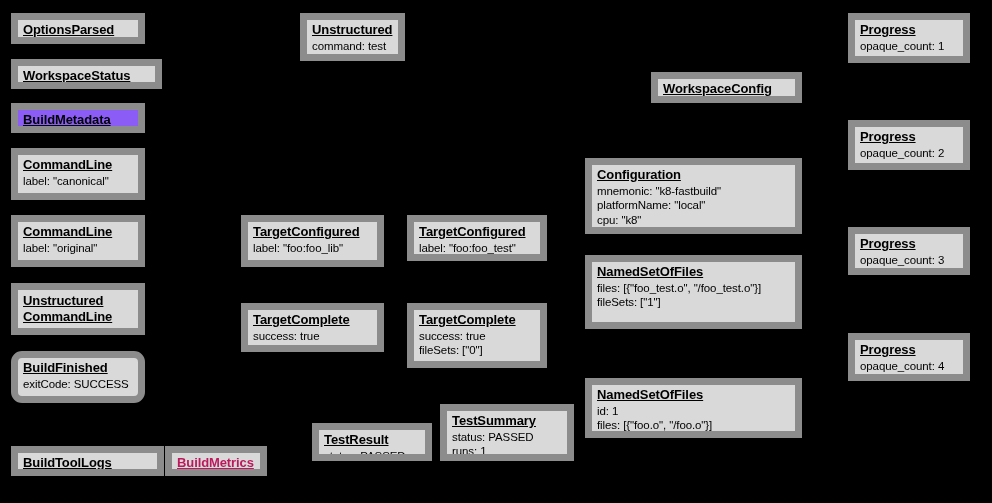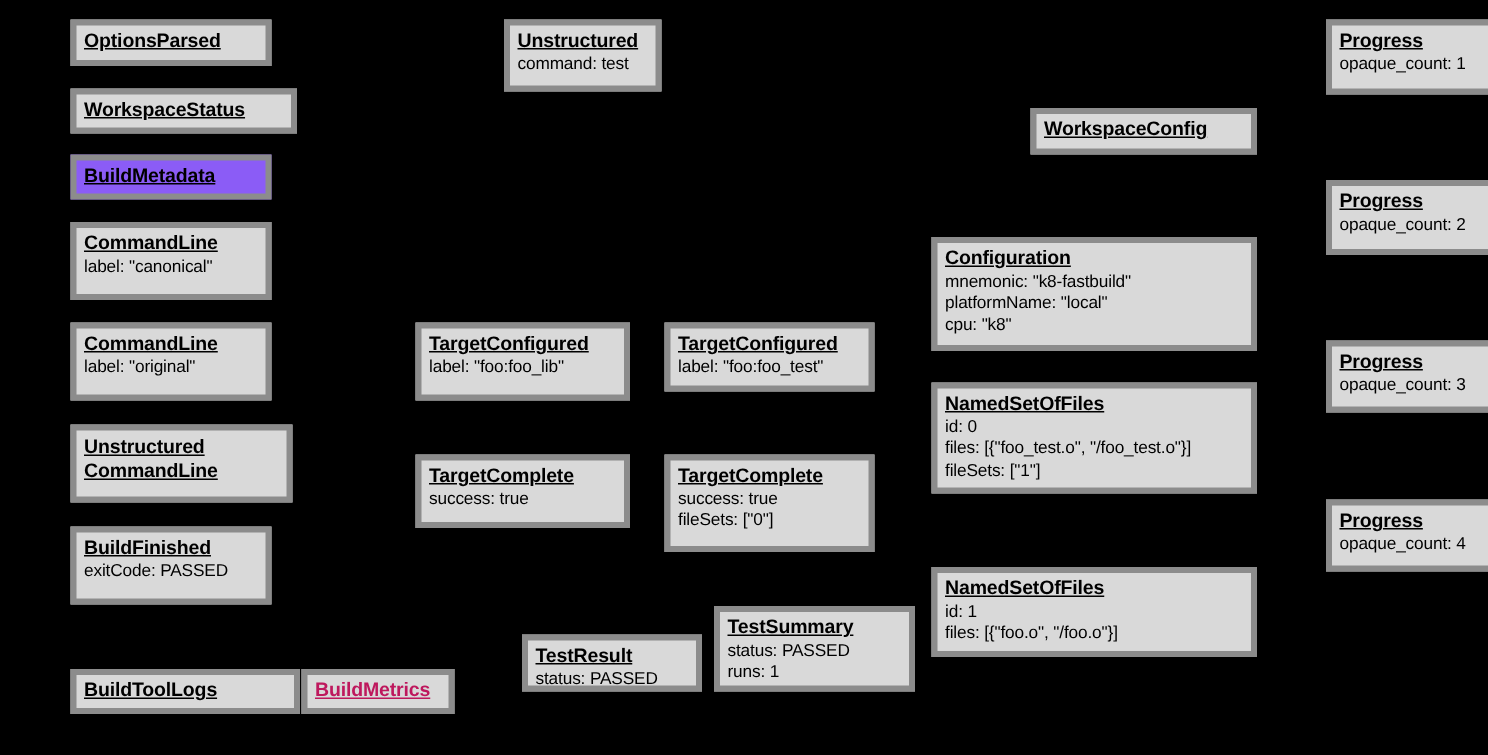--- a/index.html
+++ b/index.html
@@ -13,26 +13,25 @@
     width: 992px;
     height: 503px;
     background: #000000;
     overflow: hidden;
     font-family: "Liberation Sans", sans-serif;
   }
   .node {
     position: absolute;
     box-sizing: border-box;
     background: #d9d9d9;
-    border: 4px solid #3b82f6;
+    border: 7px solid #3b82f6;
     color: #000000;
     padding: 3px 5px 4px 5px;
     line-height: 1.0;
     overflow: hidden;
-    margin-left: 36px;
   }
   .node-title {
     display: block;
     font-size: 13px;
     font-weight: bold;
     text-decoration: underline;
     white-space: nowrap;
     letter-spacing: -0.1px;
     padding-bottom: 2px;
   }
@@ -72,27 +71,27 @@
       <span class="node-fields">
         <span class="node-field">label: "canonical"</span>
       </span>
     </div>
     <div class="node" style="left: 11px; top: 215px; width: 134px; height: 52px; background: rgb(217, 217, 217); border-color: rgb(140, 140, 140); color: rgb(0, 0, 0);">
       <span class="node-title">CommandLine</span>
       <span class="node-fields">
         <span class="node-field">label: "original"</span>
       </span>
     </div>
-    <div class="node" style="left: 11px; top: 283px; width: 148px; height: 52px; background: rgb(217, 217, 217); border-color: rgb(140, 140, 140); color: rgb(0, 0, 0);">
+    <div class="node" style="left: 11px; top: 283px; width: 134px; height: 52px; background: rgb(217, 217, 217); border-color: rgb(140, 140, 140); color: rgb(0, 0, 0);">
       <span class="node-title two-line">Unstructured CommandLine</span>
     </div>
-    <div class="node" style="left: 11px; top: 351px; width: 134px; height: 52px; background: rgb(217, 217, 217); border-color: rgb(140, 140, 140); color: rgb(0, 0, 0);">
+    <div class="node" style="left: 11px; top: 351px; width: 134px; height: 52px; background: rgb(217, 217, 217); border-color: rgb(140, 140, 140); color: rgb(0, 0, 0); border-radius: 11px;">
       <span class="node-title">BuildFinished</span>
       <span class="node-fields">
-        <span class="node-field">exitCode: PASSED</span>
+        <span class="node-field">exitCode: SUCCESS</span>
       </span>
     </div>
     <div class="node" style="left: 11px; top: 446px; width: 153px; height: 30px; background: rgb(217, 217, 217); border-color: rgb(140, 140, 140); color: rgb(0, 0, 0);">
       <span class="node-title">BuildToolLogs</span>
     </div>
     <div class="node" style="left: 165px; top: 446px; width: 102px; height: 30px; background: rgb(217, 217, 217); border-color: rgb(140, 140, 140); color: #be185d;">
       <span class="node-title">BuildMetrics</span>
     </div>
     <div class="node" style="left: 300px; top: 13px; width: 105px; height: 48px; background: rgb(217, 217, 217); border-color: rgb(140, 140, 140); color: rgb(0, 0, 0);">
       <span class="node-title">Unstructured</span>
@@ -145,21 +144,20 @@
       <span class="node-title">Configuration</span>
       <span class="node-fields">
         <span class="node-field">mnemonic: "k8-fastbuild"</span>
         <span class="node-field">platformName: "local"</span>
         <span class="node-field">cpu: "k8"</span>
       </span>
     </div>
     <div class="node" style="left: 585px; top: 255px; width: 217px; height: 74px; background: rgb(217, 217, 217); border-color: rgb(140, 140, 140); color: rgb(0, 0, 0);">
       <span class="node-title">NamedSetOfFiles</span>
       <span class="node-fields">
-        <span class="node-field">id: 0</span>
         <span class="node-field">files: [{"foo_test.o", "/foo_test.o"}]</span>
         <span class="node-field">fileSets: ["1"]</span>
       </span>
     </div>
     <div class="node" style="left: 585px; top: 378px; width: 217px; height: 60px; background: rgb(217, 217, 217); border-color: rgb(140, 140, 140); color: rgb(0, 0, 0);">
       <span class="node-title">NamedSetOfFiles</span>
       <span class="node-fields">
         <span class="node-field">id: 1</span>
         <span class="node-field">files: [{"foo.o", "/foo.o"}]</span>
       </span>

